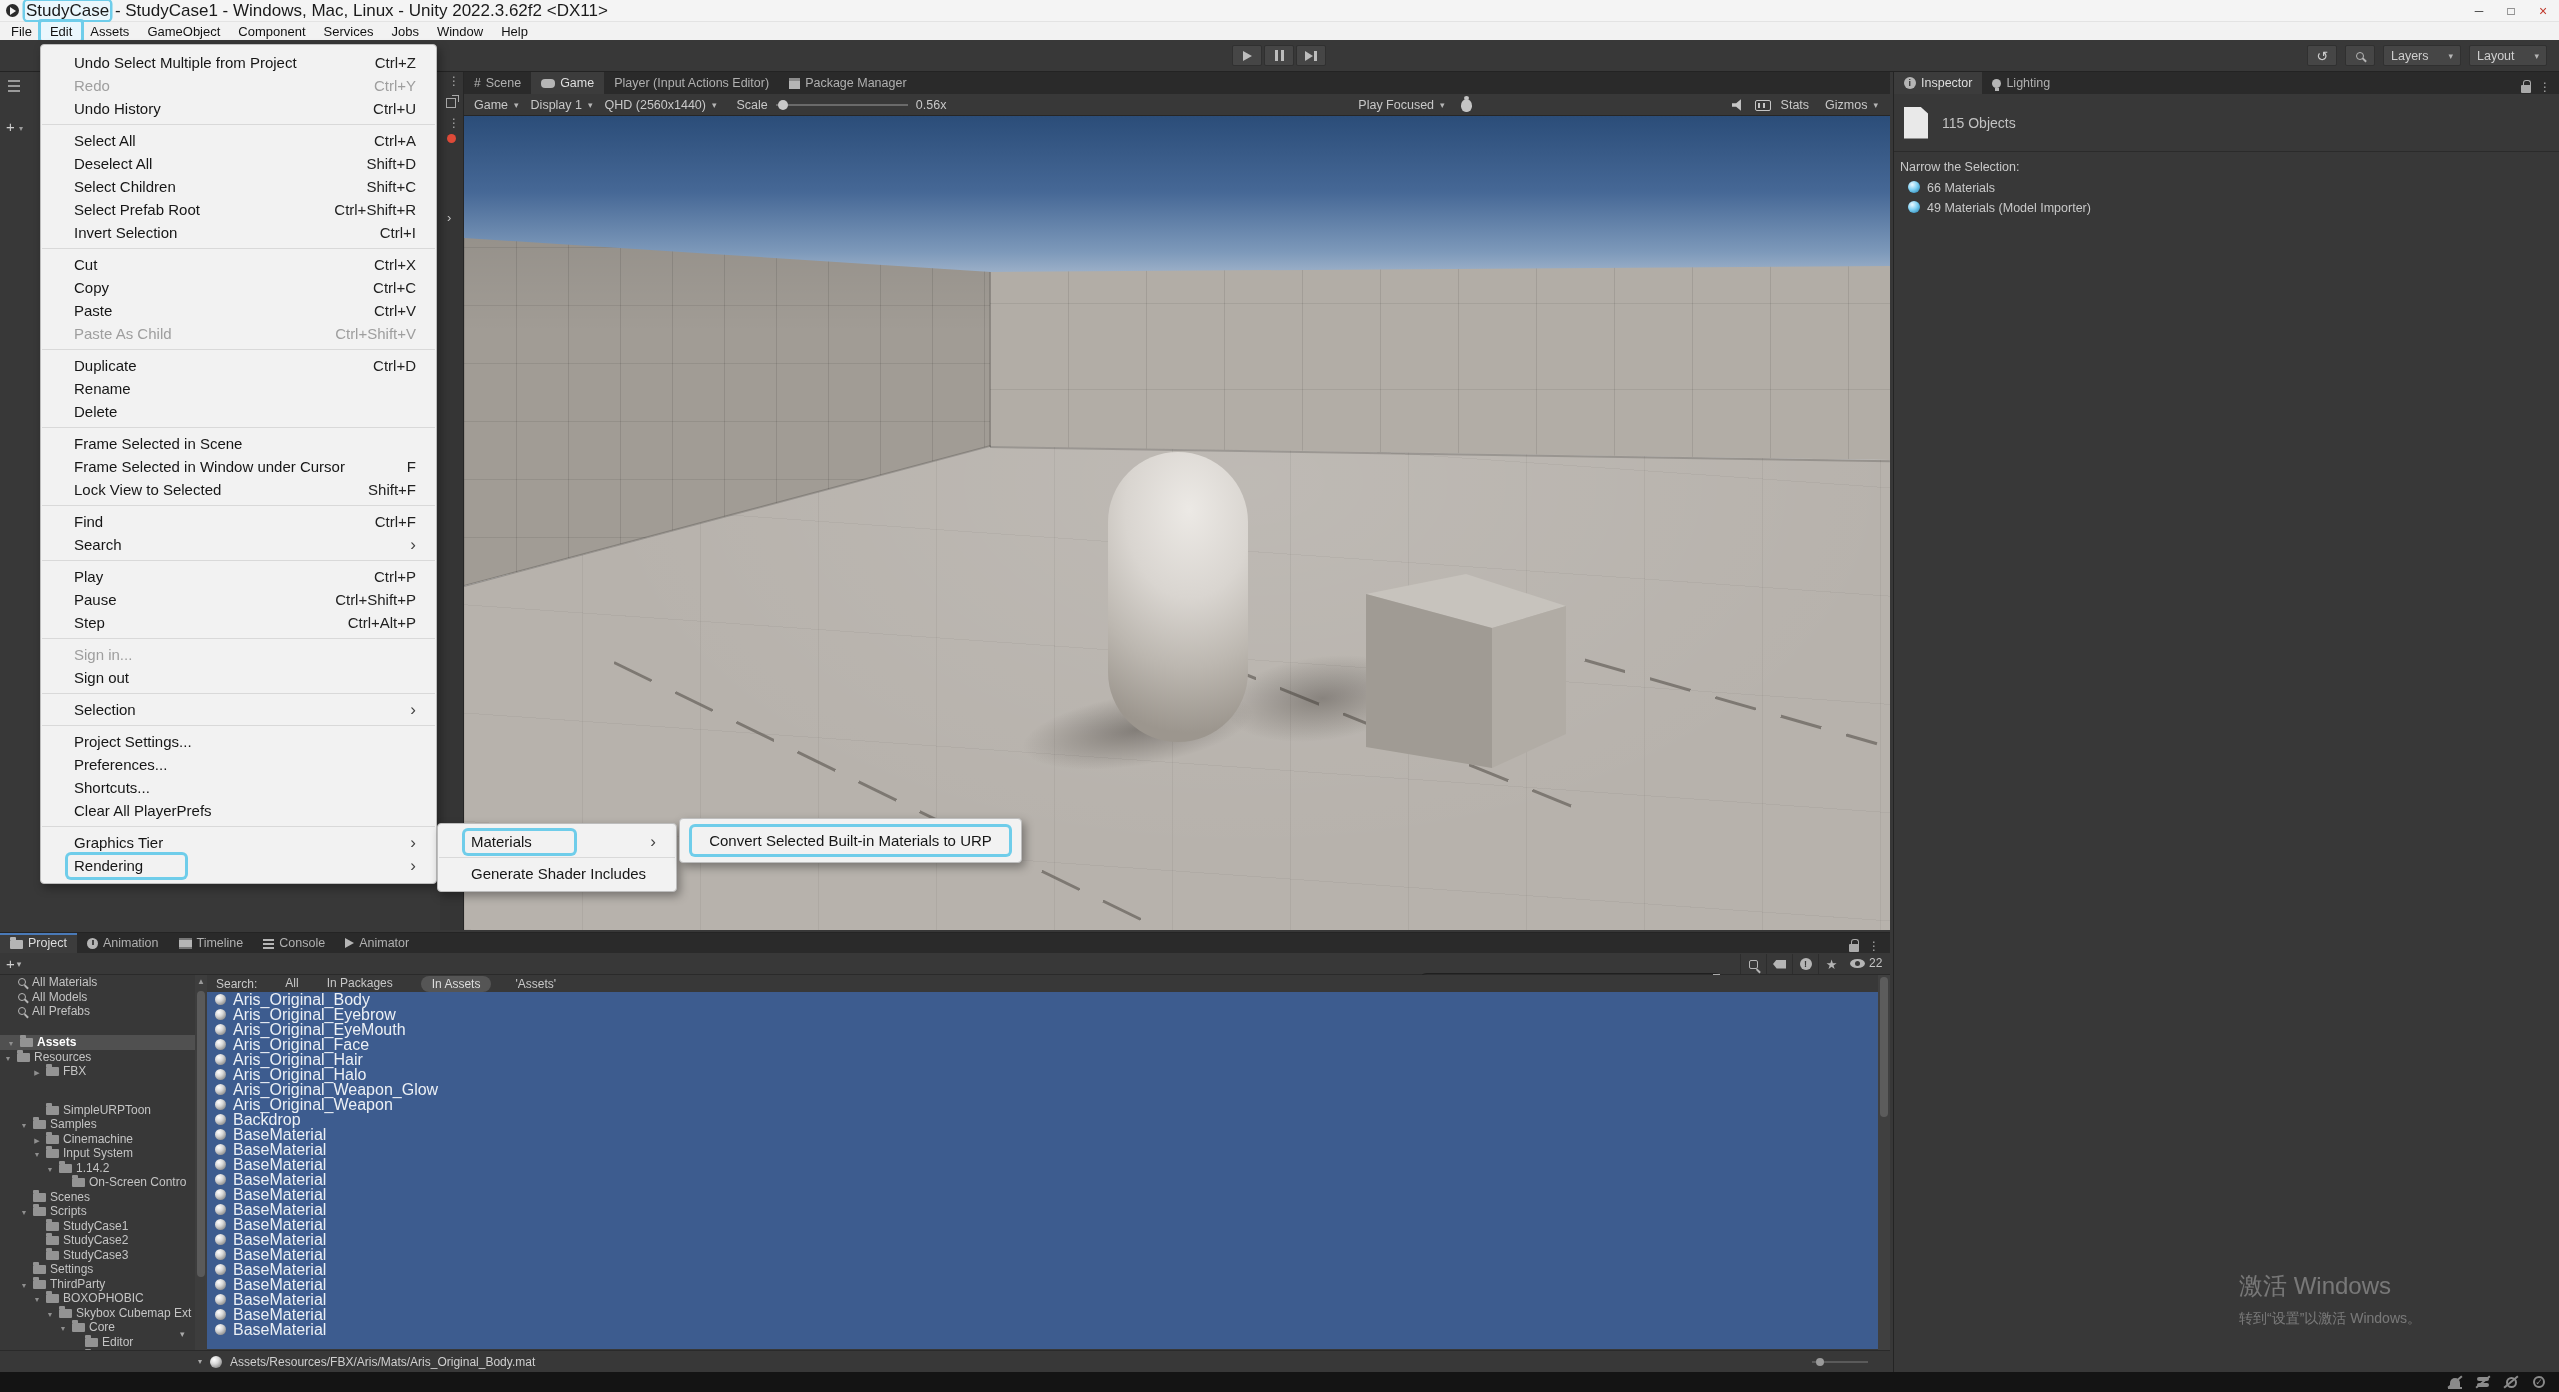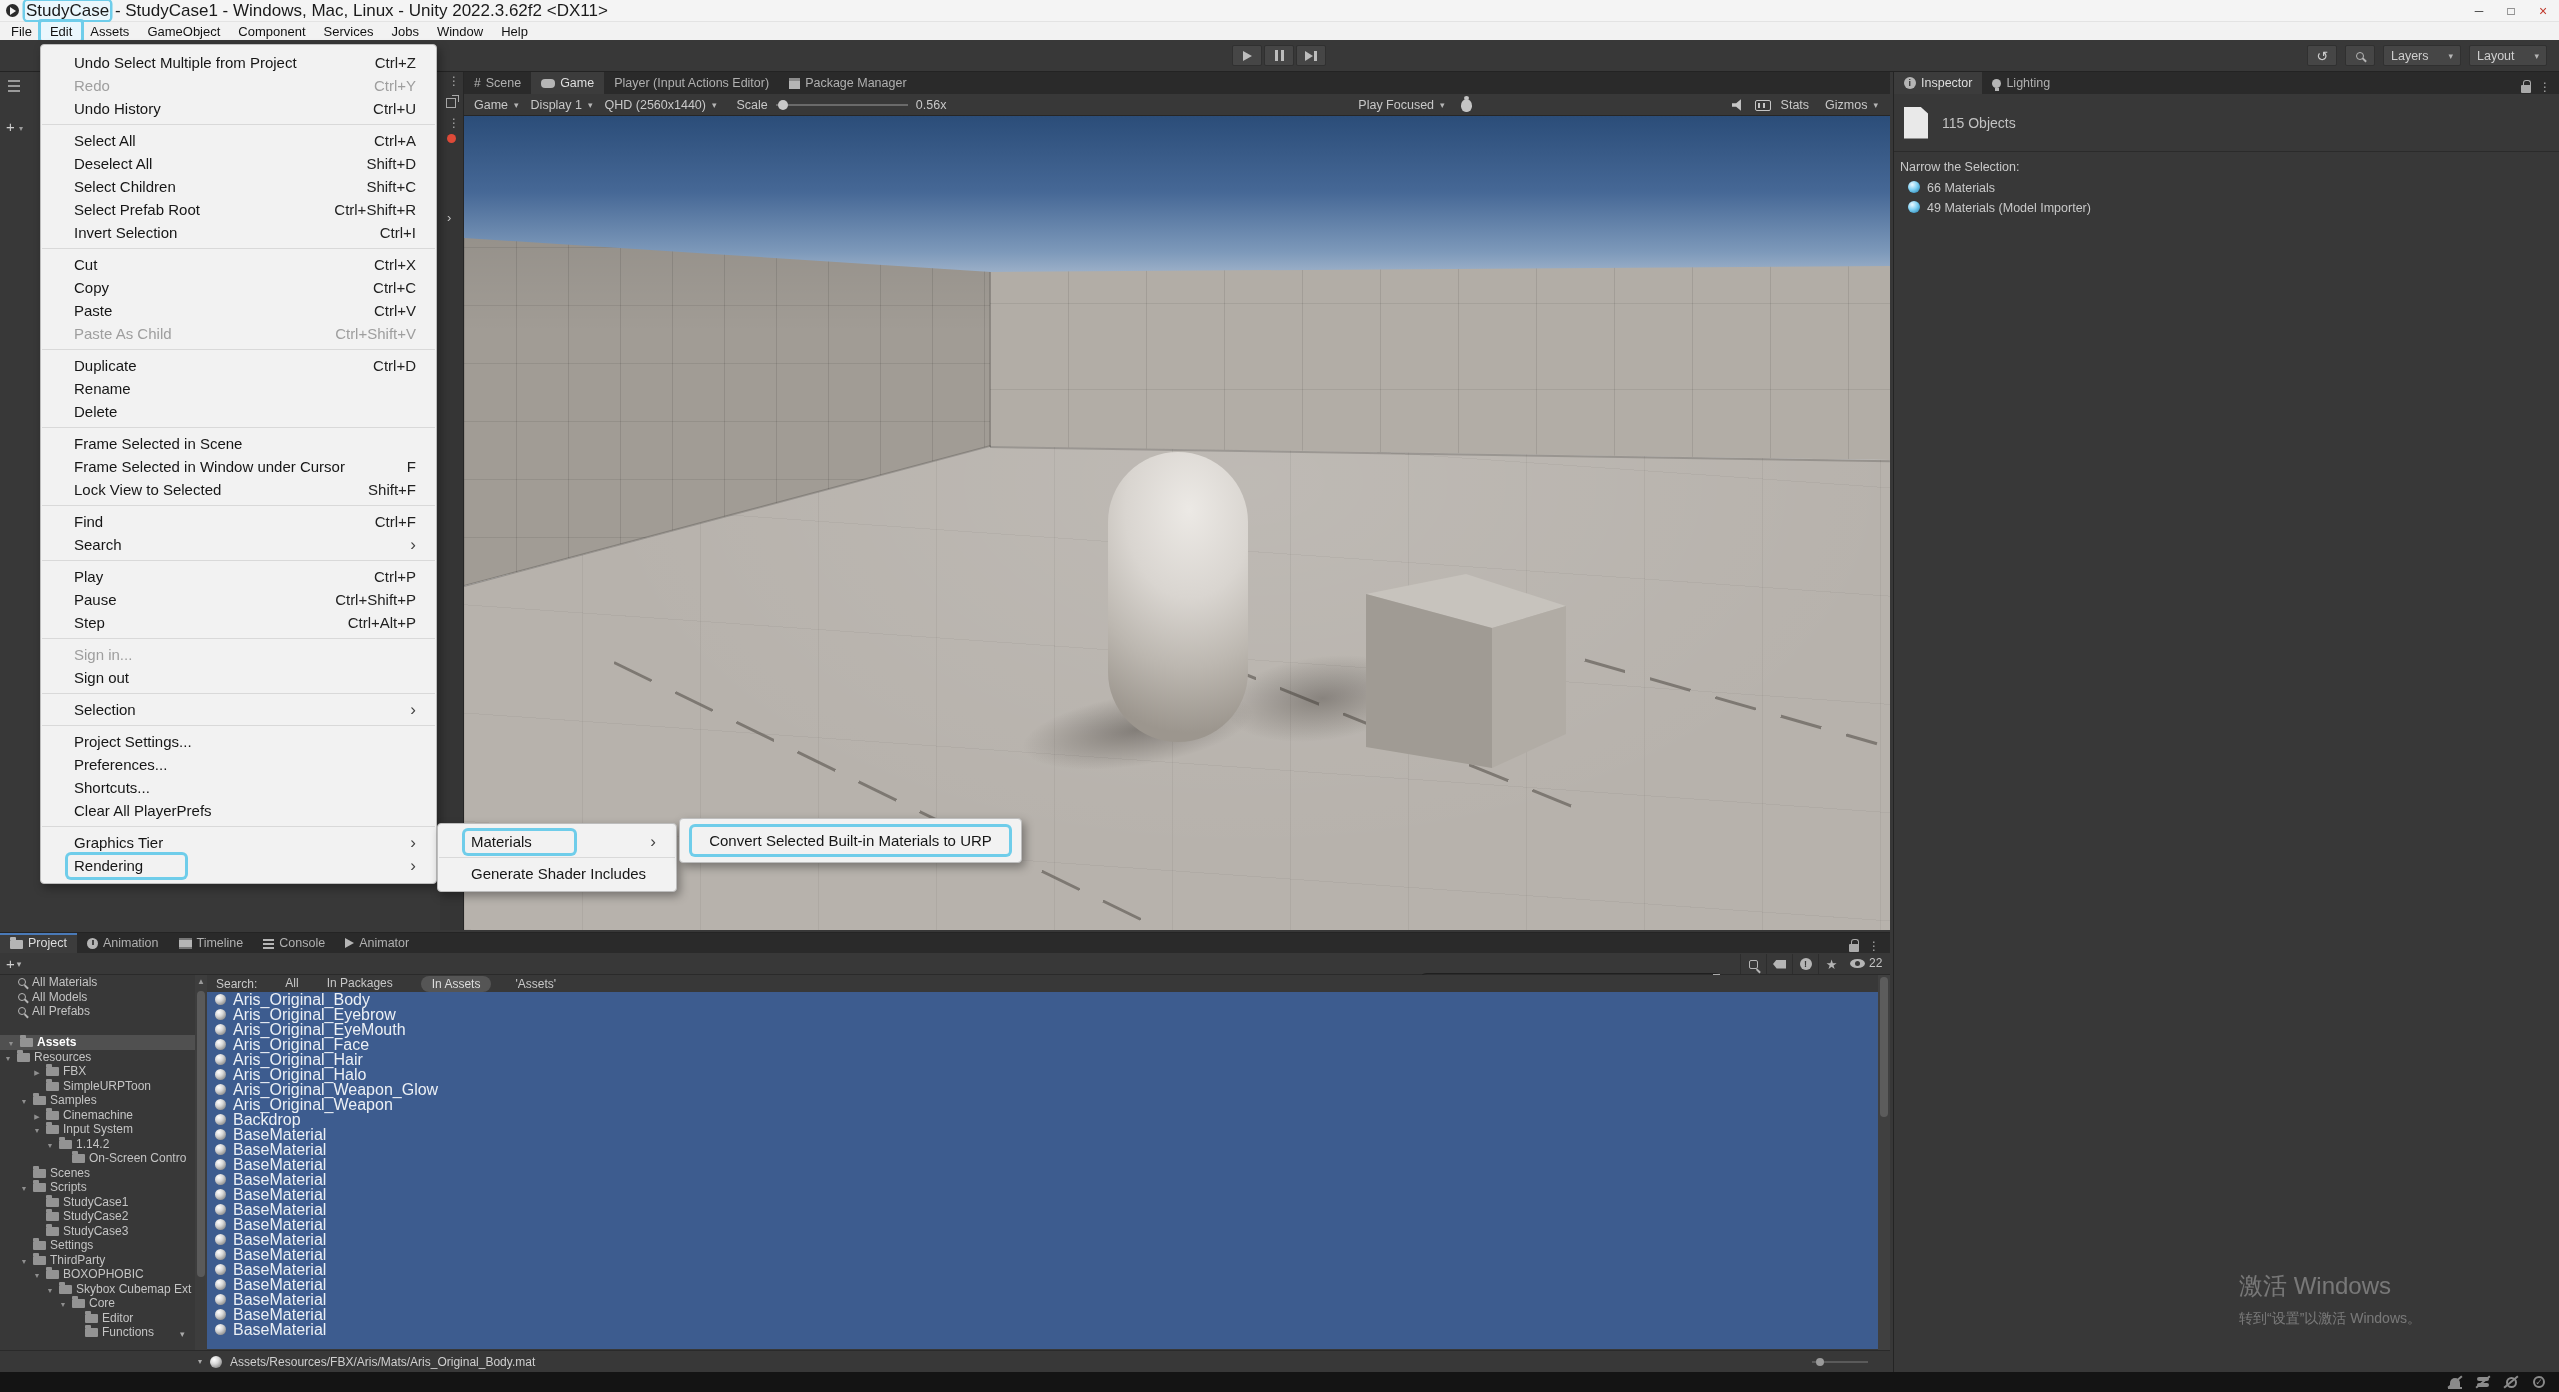--- a/index.html
+++ b/index.html
@@ -544,21 +544,21 @@
               <div class="ti open" style="padding-left: 3px;">
                 <span class="tw"></span>
                 <span class="i-folder"></span>
                 <span>Resources</span>
               </div>
               <div class="ti closed" style="padding-left: 32px;">
                 <span class="tw"></span>
                 <span class="i-folder"></span>
                 <span>FBX</span>
               </div>
-              <div class="ti leaf" style="padding-left: 32px;">
+              <div class="ti leaf" style="padding-left: 32px; margin-top: 24px;">
                 <span class="tw"></span>
                 <span class="i-folder"></span>
                 <span>SimpleURPToon</span>
               </div>
               <div class="ti open" style="padding-left: 19px;">
                 <span class="tw"></span>
                 <span class="i-folder"></span>
                 <span>Samples</span>
               </div>
               <div class="ti closed" style="padding-left: 32px;">

